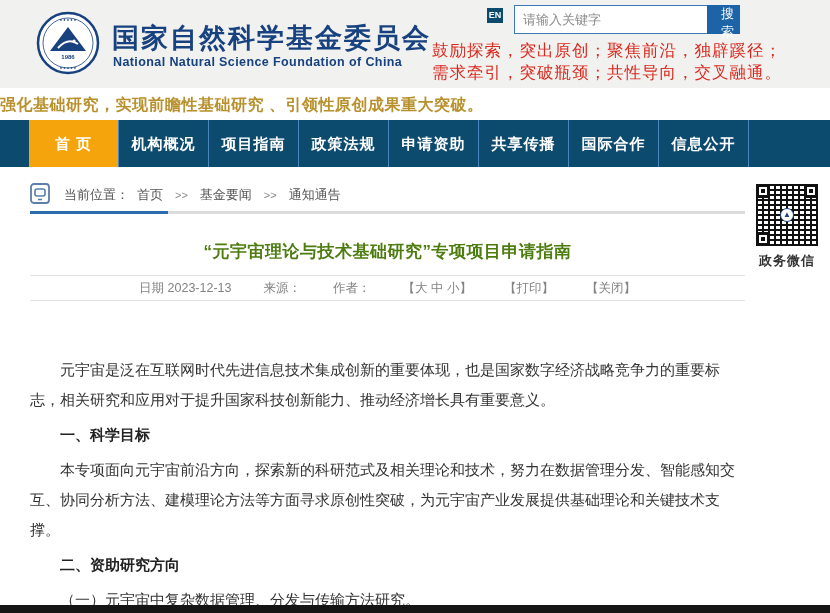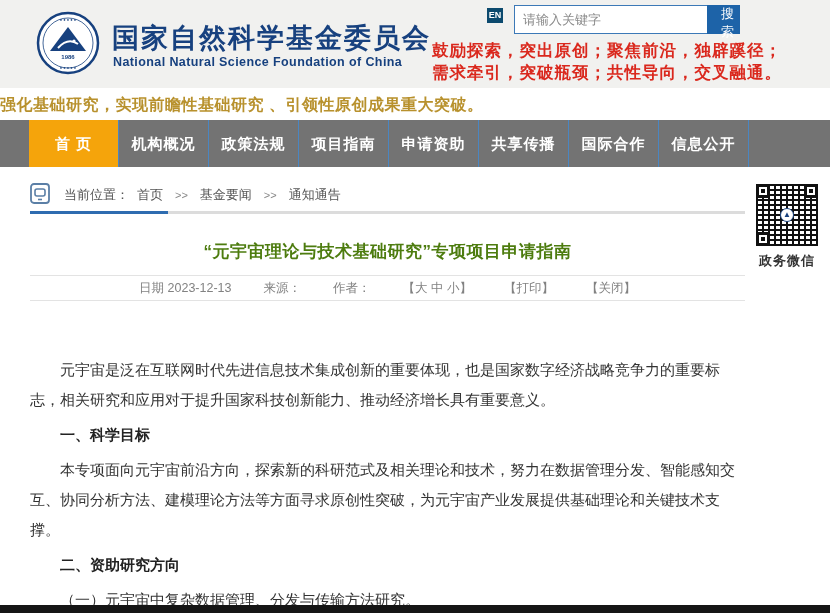--- a/index.html
+++ b/index.html
@@ -10,28 +10,28 @@
   
   .header { position:absolute; left:0; top:0; width:830px; height:88px; background:#f1f1ef; }
   .seal { position:absolute; left:36px; top:11px; width:64px; height:64px; }
   .site-title { position:absolute; left:112px; top:20px; font-size:27px; font-weight:bold; color:#17417f; letter-spacing:2px; white-space:nowrap; }
   .site-subtitle { position:absolute; left:113px; top:55px; font-size:12.5px; font-weight:bold; color:#17417f; letter-spacing:0.4px; white-space:nowrap; }
   .en-badge { position:absolute; left:487px; top:8px; width:16px; height:15px; background:#0c4a6e; color:#fff; font-size:9px; font-weight:bold; text-align:center; line-height:15px; cursor:pointer; }
   .search-box { position:absolute; left:514px; top:5px; width:226px; height:29px; display:flex; }
   .search-input { flex:1; height:29px; border:1px solid #3c79b7; border-right:none; background:#fff; padding:0 8px; font-size:13px; color:#4d7c0f; outline:none; }
   .search-input::placeholder { color:#8a8a8a; }
   .search-btn { width:46px; height:29px; background:#1d63a8; color:#fff; border:none; font-size:13px; cursor:pointer;padding-left:8px; }
-  .slogan { position:absolute; left:432px; top:40px; width:320px; font-family:"Liberation Serif","DejaVu Serif",serif; font-weight:bold; color:#da281d; font-size:16.5px; line-height:22px; letter-spacing:1px; white-space:nowrap; }
+  .slogan { position:absolute; left:432px; top:40px; width:320px; font-family:"Liberation Serif","DejaVu Serif",serif; font-weight:normal; color:#da281d; font-size:16.5px; line-height:22px; letter-spacing:1px; white-space:nowrap; }
 
   
   .goldband { position:absolute; left:0; top:88px; width:830px; height:32px; background:#fff; }
   .goldband span { position:absolute; left:0; top:7px; font-size:16px; font-weight:bold; color:#b8912d; white-space:nowrap; letter-spacing:0.5px; }
 
   
-  .nav { position:absolute; left:0; top:120px; width:830px; height:47px; background:#737373; display:flex; padding-left:29px; }
+  .nav { position:absolute; left:0; top:120px; width:830px; height:47px; background:#0c4a6e; display:flex; padding-left:29px; }
   .nav-item { width:90px; height:47px; line-height:47px; text-align:center; color:#fff; font-size:15px; font-weight:bold; border-right:1px solid #4a86c2; cursor:pointer; text-decoration:none; letter-spacing:1px; }
   .nav-item.active { background:#f5a40b; }
 
   
   .crumb { position:absolute; left:30px; top:180px; height:30px; display:flex; align-items:center; gap:8px; font-size:13px; color:#555;text-align:right; }
   .crumb .sep { color:#888; margin:0 4px; font-size:11px; }
   .crumb a { color:#555; text-decoration:none; cursor:pointer; }
   .crumb-icon { width:20px; height:24px; margin-right:6px; }
   .rule { position:absolute; left:30px; top:211px; width:715px; height:3px; background:#dcdcdc; }
   .rule-blue { position:absolute; left:0; top:0; width:138px; height:3px; background:#2e6cb0; }
@@ -96,22 +96,22 @@
     </div>
   </div>
 
   <div class="goldband">
     <span>强化基础研究，实现前瞻性基础研究 、引领性原创成果重大突破。</span>
   </div>
 
   <div class="nav">
     <a class="nav-item active">首 页</a>
     <a class="nav-item">机构概况</a>
+    <a class="nav-item">项目指南</a>
     <a class="nav-item">政策法规</a>
-    <a class="nav-item">项目指南</a>
     <a class="nav-item">申请资助</a>
     <a class="nav-item">共享传播</a>
     <a class="nav-item">国际合作</a>
     <a class="nav-item">信息公开</a>
   </div>
 
   <div class="crumb">
     <svg class="crumb-icon" viewBox="0 0 20 24">
       <rect x="1" y="1" width="18" height="19" rx="3" fill="none" stroke="#5b7fa6" stroke-width="1.8"></rect>
       <rect x="5" y="6" width="10" height="7" rx="2" fill="none" stroke="#5b7fa6" stroke-width="1.6"></rect>

